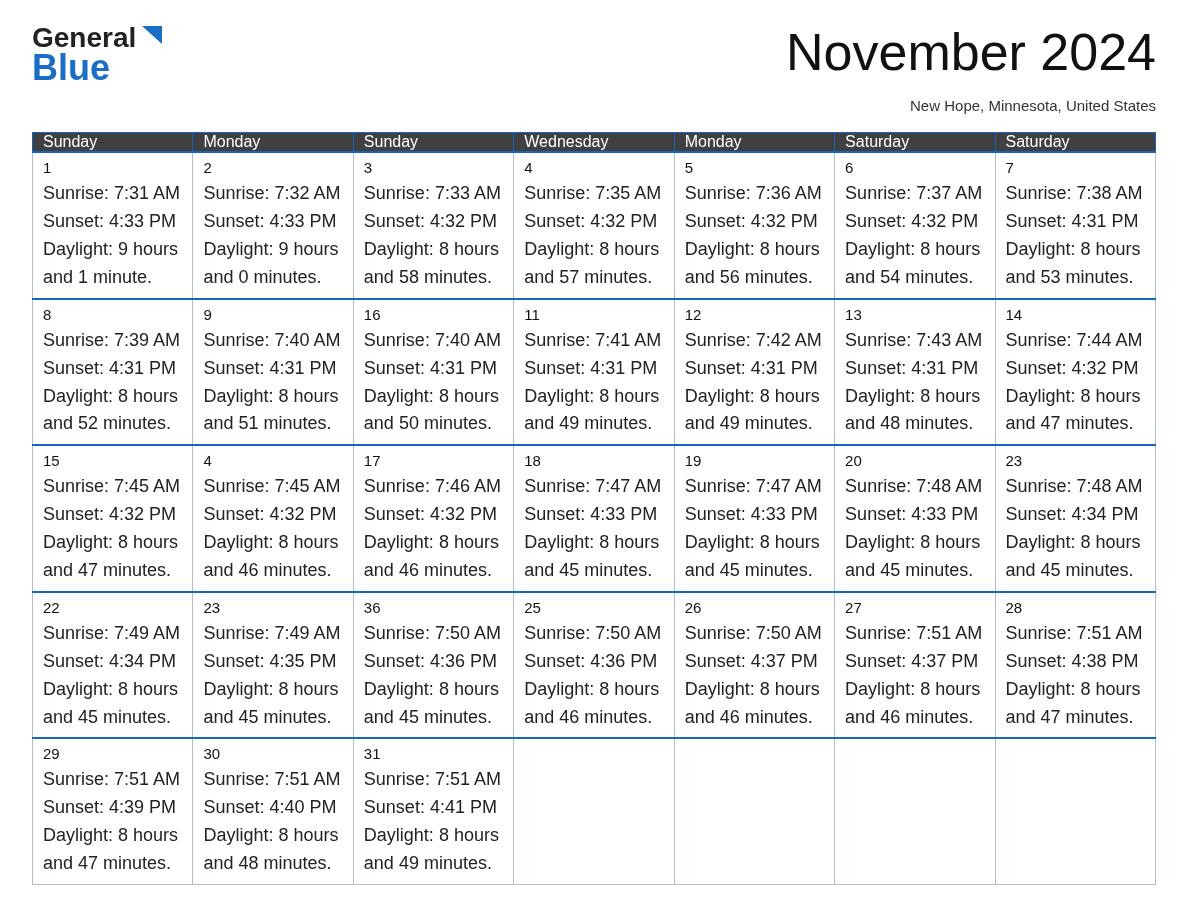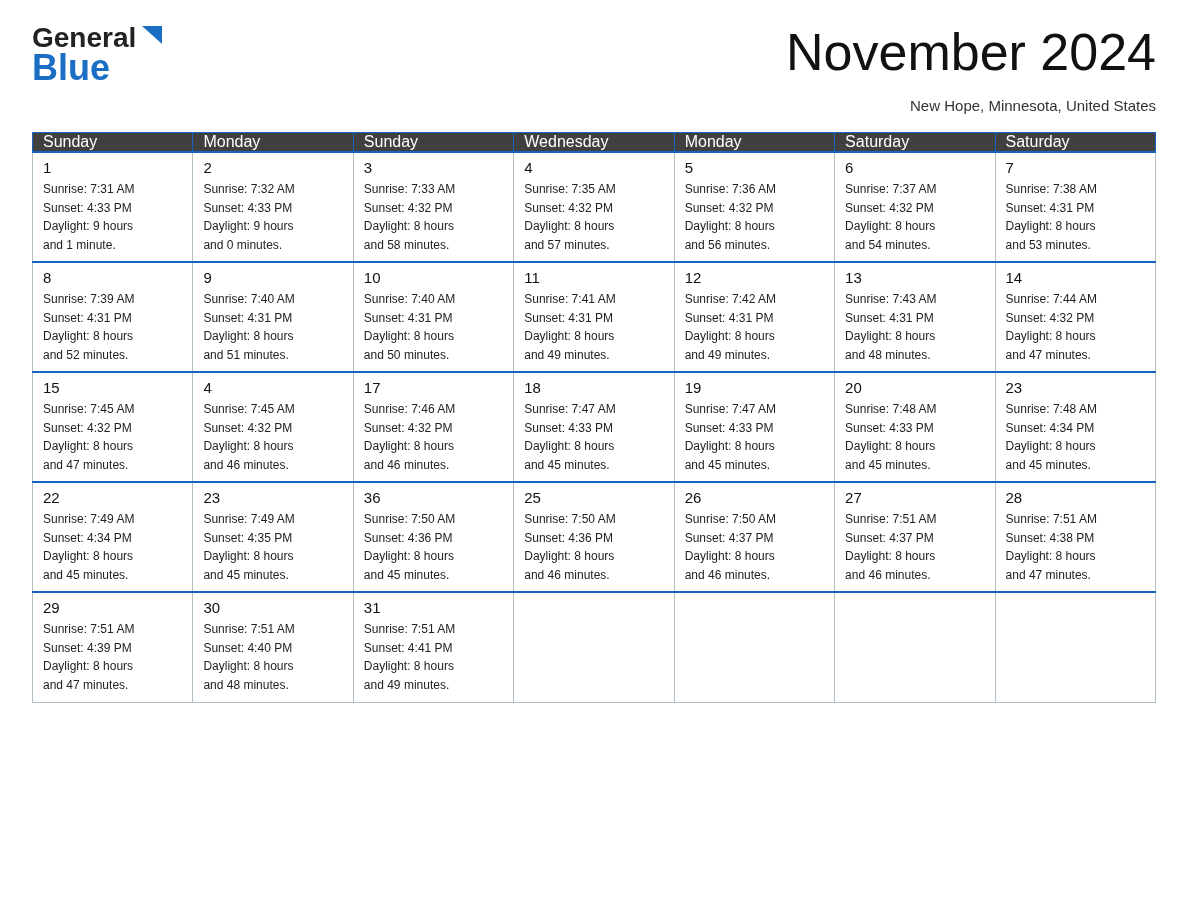--- a/index.html
+++ b/index.html
@@ -56,21 +56,21 @@
       background: #fff;
     }
     .day-number {
       font-size: 15px;
       font-weight: normal;
       color: #111;
       display: block;
       margin-bottom: 4px;
     }
     .day-info {
-      font-size: 12px;
+      font-size: 18px;
       line-height: 1.55;
       color: #222;
     }
     tr.week-row td {
       border-top: 2px solid #1565c0;
     }
     .logo-wrapper {
       display: flex;
       flex-direction: row;
       align-items: center;
@@ -160,21 +160,21 @@
       <tr class="week-row">
         <td>
           <span class="day-number">8</span>
           <div class="day-info">Sunrise: 7:39 AM<br>Sunset: 4:31 PM<br>Daylight: 8 hours<br>and 52 minutes.</div>
         </td>
         <td>
           <span class="day-number">9</span>
           <div class="day-info">Sunrise: 7:40 AM<br>Sunset: 4:31 PM<br>Daylight: 8 hours<br>and 51 minutes.</div>
         </td>
         <td>
-          <span class="day-number">10</span>
+          <span class="day-number">16</span>
           <div class="day-info">Sunrise: 7:40 AM<br>Sunset: 4:31 PM<br>Daylight: 8 hours<br>and 50 minutes.</div>
         </td>
         <td>
           <span class="day-number">11</span>
           <div class="day-info">Sunrise: 7:41 AM<br>Sunset: 4:31 PM<br>Daylight: 8 hours<br>and 49 minutes.</div>
         </td>
         <td>
           <span class="day-number">12</span>
           <div class="day-info">Sunrise: 7:42 AM<br>Sunset: 4:31 PM<br>Daylight: 8 hours<br>and 49 minutes.</div>
         </td>

